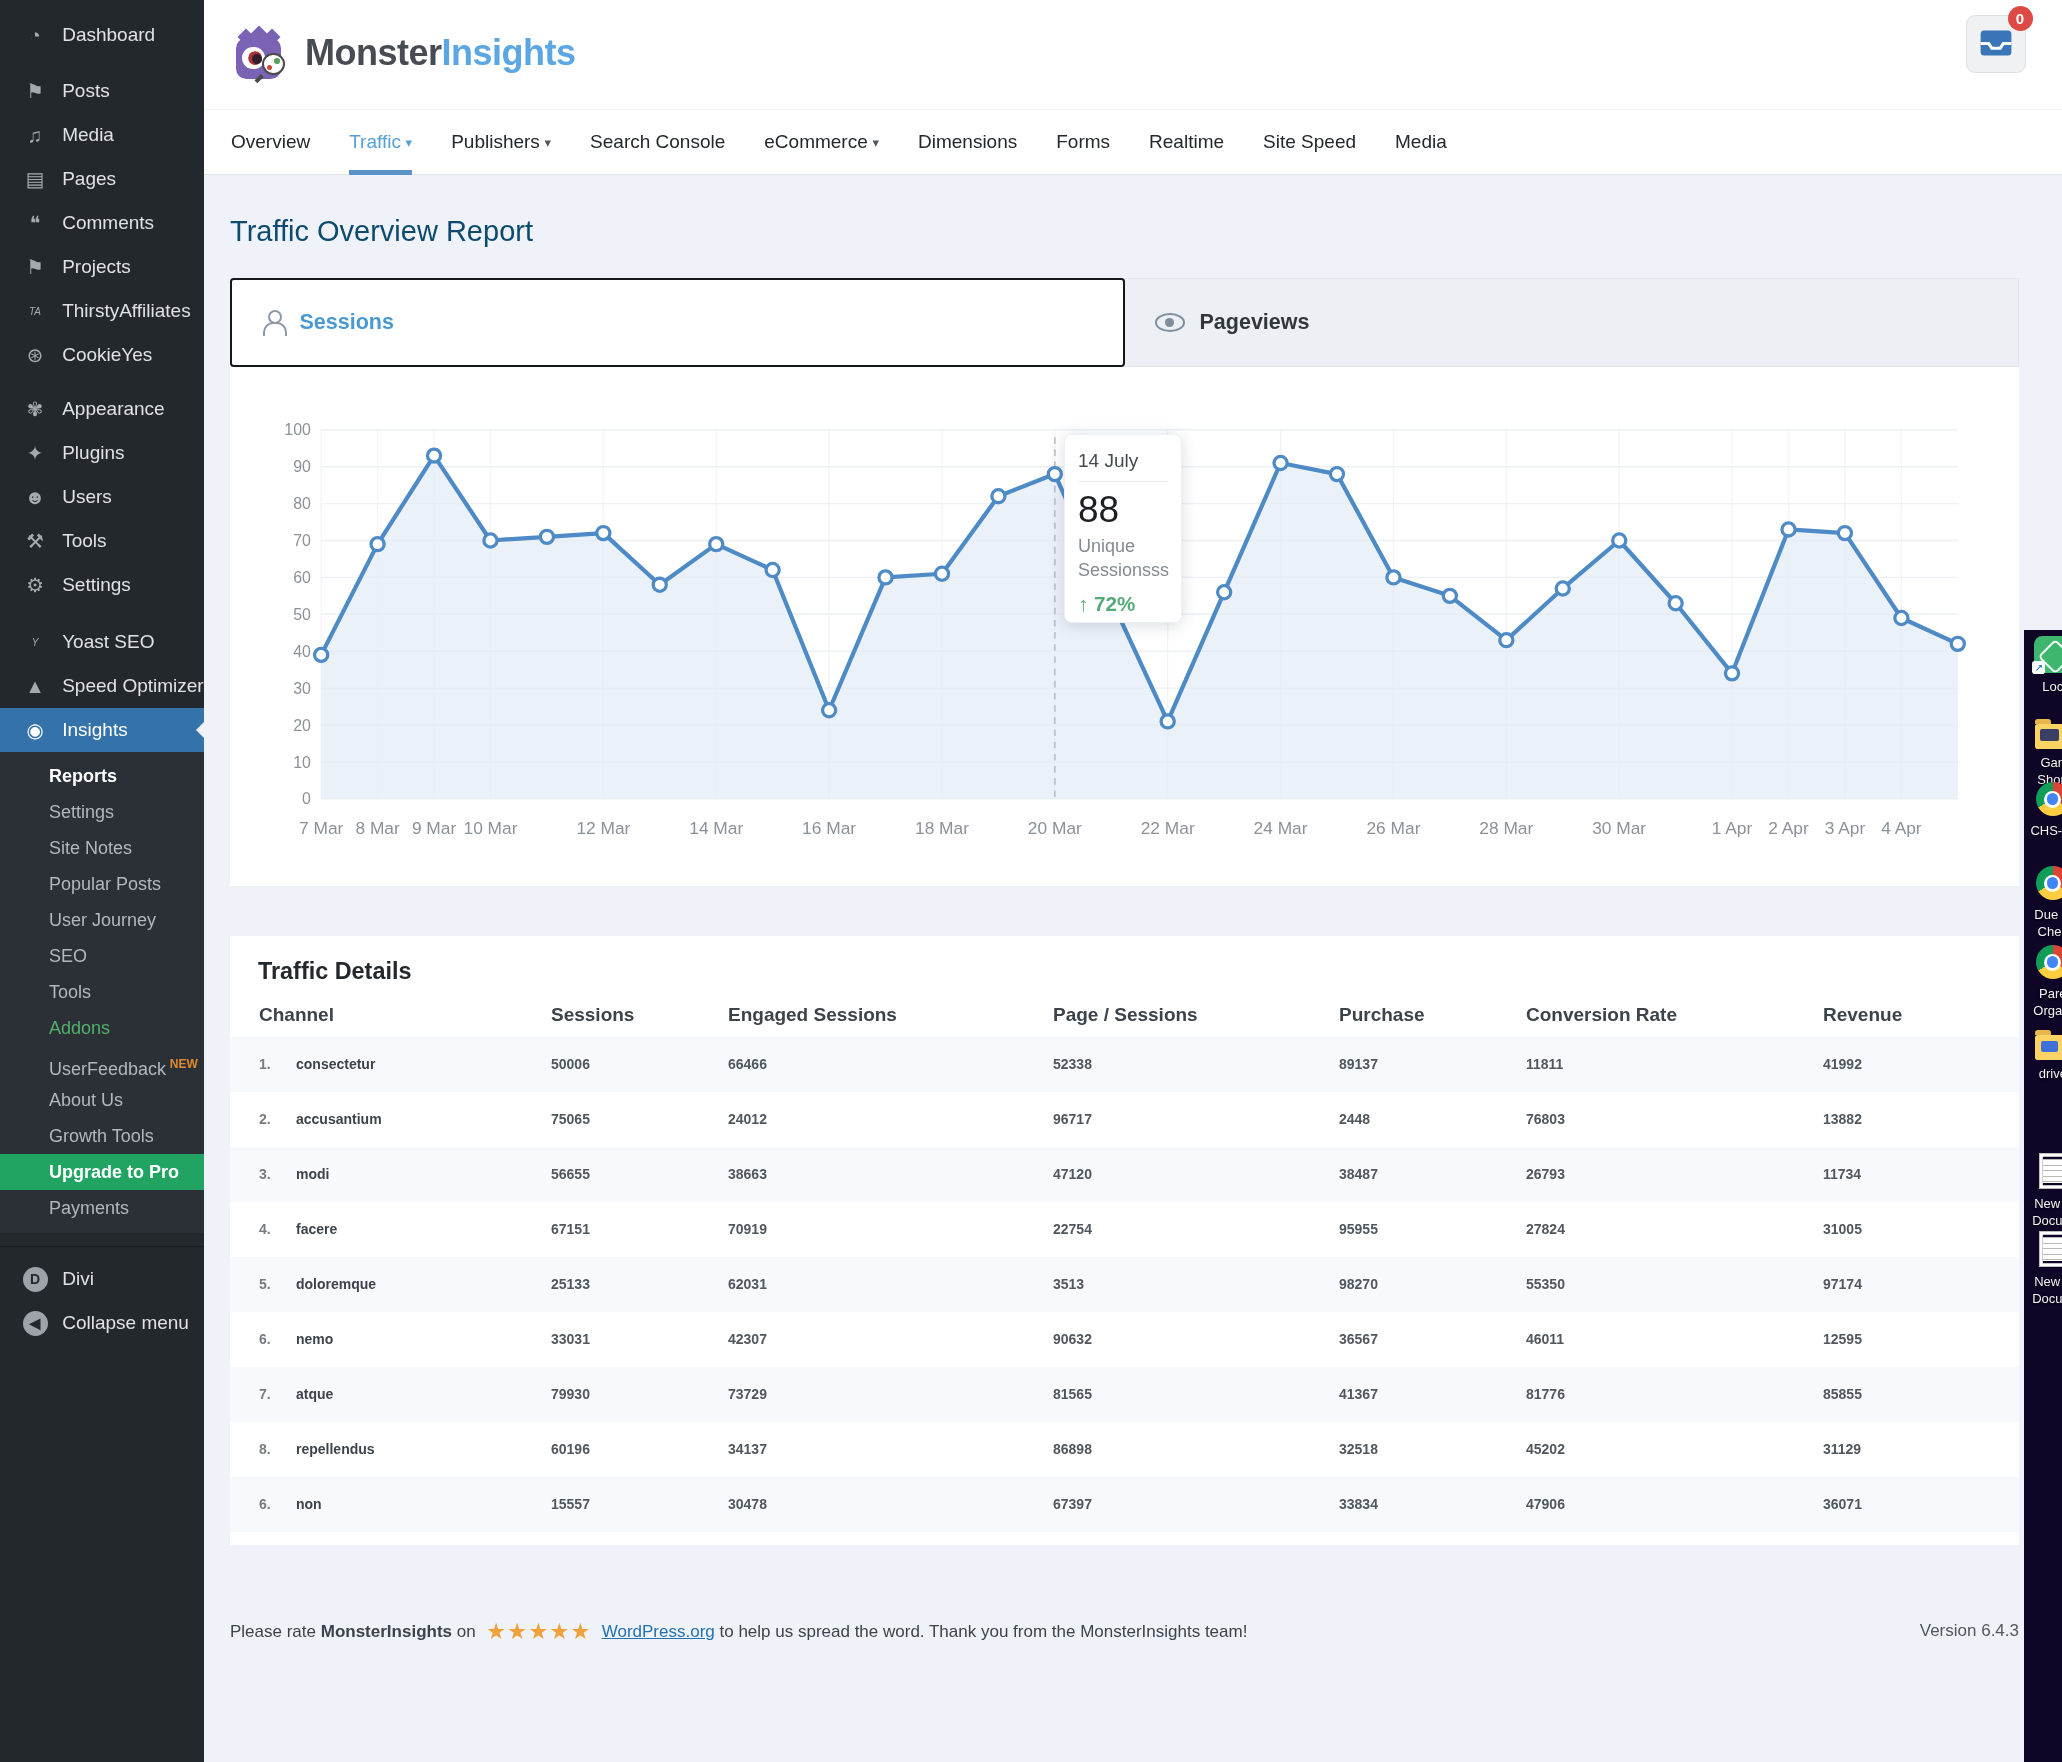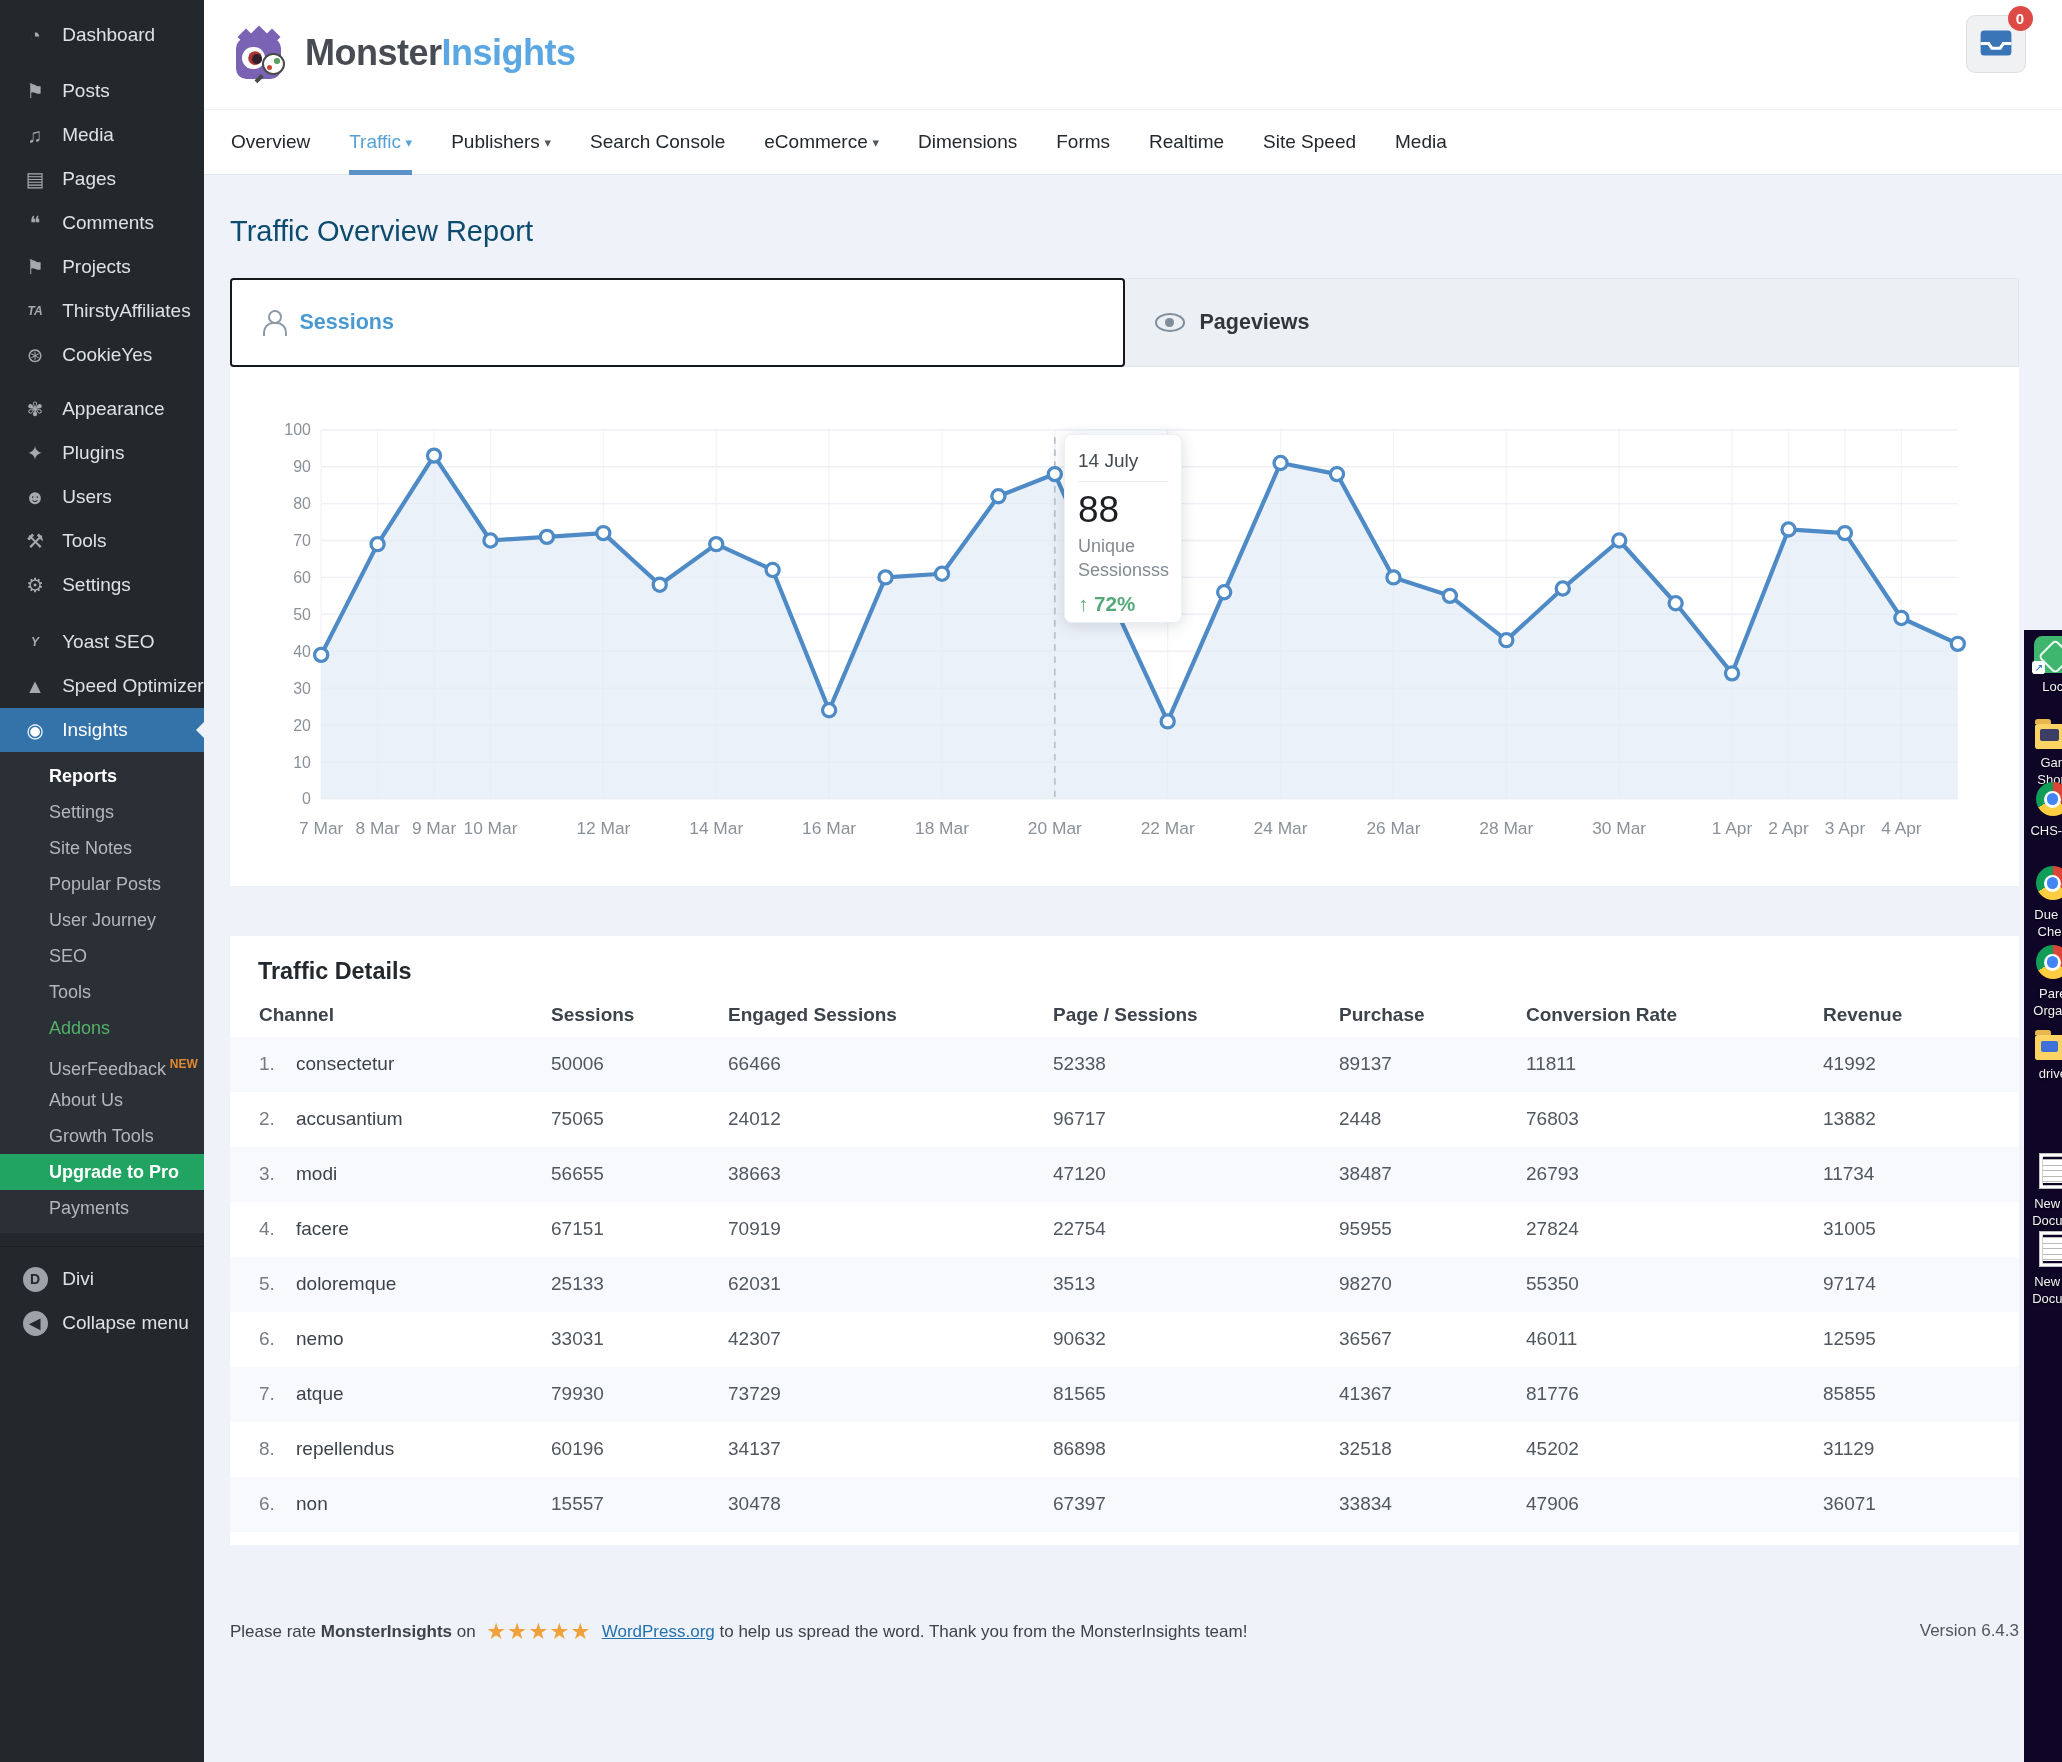--- a/index.html
+++ b/index.html
@@ -4,21 +4,21 @@
 <title>MonsterInsights</title>
 <style>
   * { box-sizing: border-box; margin: 0; padding: 0; }
   html,body { width:2062px; height:1762px; }
   body { font-family: "Liberation Sans", sans-serif; background:#eff2f8; position:relative; overflow:hidden; }
 
   
   #sidebar { position:absolute; left:0; top:0; width:204px; height:1762px; background:#23282d; z-index:5; padding-top:13px; }
   .sb-item { position:relative; display:flex; align-items:center; height:44px; padding-left:19px; color:#dfe1e4; font-size:19px; cursor:pointer; }
   .sb-item .sb-ico { width:32px; margin-right:11.2px; color:#a7aaad; font-size:19.7px; text-align:center; flex:0 0 32px; }
-  .sb-item .sb-ico.txt { font-size:12px; font-weight:bold; font-style:italic; }
+  .sb-item .sb-ico.txt { font-size:10px; font-weight:normal; font-style:italic; }
   .sb-item.active { background:#3373aa; color:#fff; }
   .sb-item.active .sb-ico { color:#fff; }
   .sb-item.active::after { content:""; position:absolute; right:0; top:50%; margin-top:-8.4px; border:8.4px solid transparent; border-right-color:#eff2f8; }
   .sb-gap { height:11.2px; }
   #sb-submenu { padding:5.6px 0 7.5px 0; background:#2a3036; }
   .sb-sub { display:block; height:36px; line-height:36px; padding-left:49px; color:#b2b7bc; font-size:18px; cursor:pointer; white-space:nowrap; }
   .sb-sub.bold { color:#ffffff; font-weight:bold; }
   .sb-sub.green { color:#53b06a; }
   .sb-sub.upgrade { background:#21a361; color:#fff; font-weight:bold; }
   .sb-sub sup { color:#e0892f; font-size:12px; font-weight:bold; margin-left:3.7px; }
@@ -80,21 +80,21 @@
   .tt-value { font-size:37px; color:#1b1f23; line-height:1.1; }
   .tt-metric { font-size:18px; color:#848a92; line-height:1.35; margin-top:3.7px; }
   .tt-change { margin-top:9.4px; font-size:20.6px; font-weight:bold; color:#55a877; }
 
   
   #details-card { background:#fff; margin-top:50px; padding:17px 0 13px; }
   #details-title { font-size:23.4px; font-weight:bold; color:#23282d; padding-left:28px; height:37px; display:flex; align-items:center; }
   .tbl-grid { display:grid; grid-template-columns:292px 177px 325px 286px 187px 297px 1fr; align-items:center; padding-left:29px; }
   #tbl-header { height:43px; margin-top:3.7px; }
   #tbl-header div { font-size:19px; font-weight:bold; color:#3c434a; }
-  .tbl-row { height:55px; font-size:19px; color:#50575e; }
+  .tbl-row { height:55px; font-size:14px; color:#50575e;font-weight:bold; }
   .tbl-row:nth-child(odd) { background:#f8f9fc; }
   .tbl-row .rank { display:inline-block; width:37px; color:#787c82; }
   .tbl-row .channel { color:#3c434a; }
 
   
   #footer { display:flex; justify-content:space-between; align-items:center; margin-top:73px; font-size:17px; color:#3c434a; }
   #footer b { font-weight:bold; }
   #footer .stars { color:#efa23b; font-size:22.5px; letter-spacing:0.9px; margin:0 5.6px; vertical-align:-1.9px; }
   #footer a { color:#2271b1; text-decoration:underline; cursor:pointer; }
   #footer-version { color:#50575e; }

